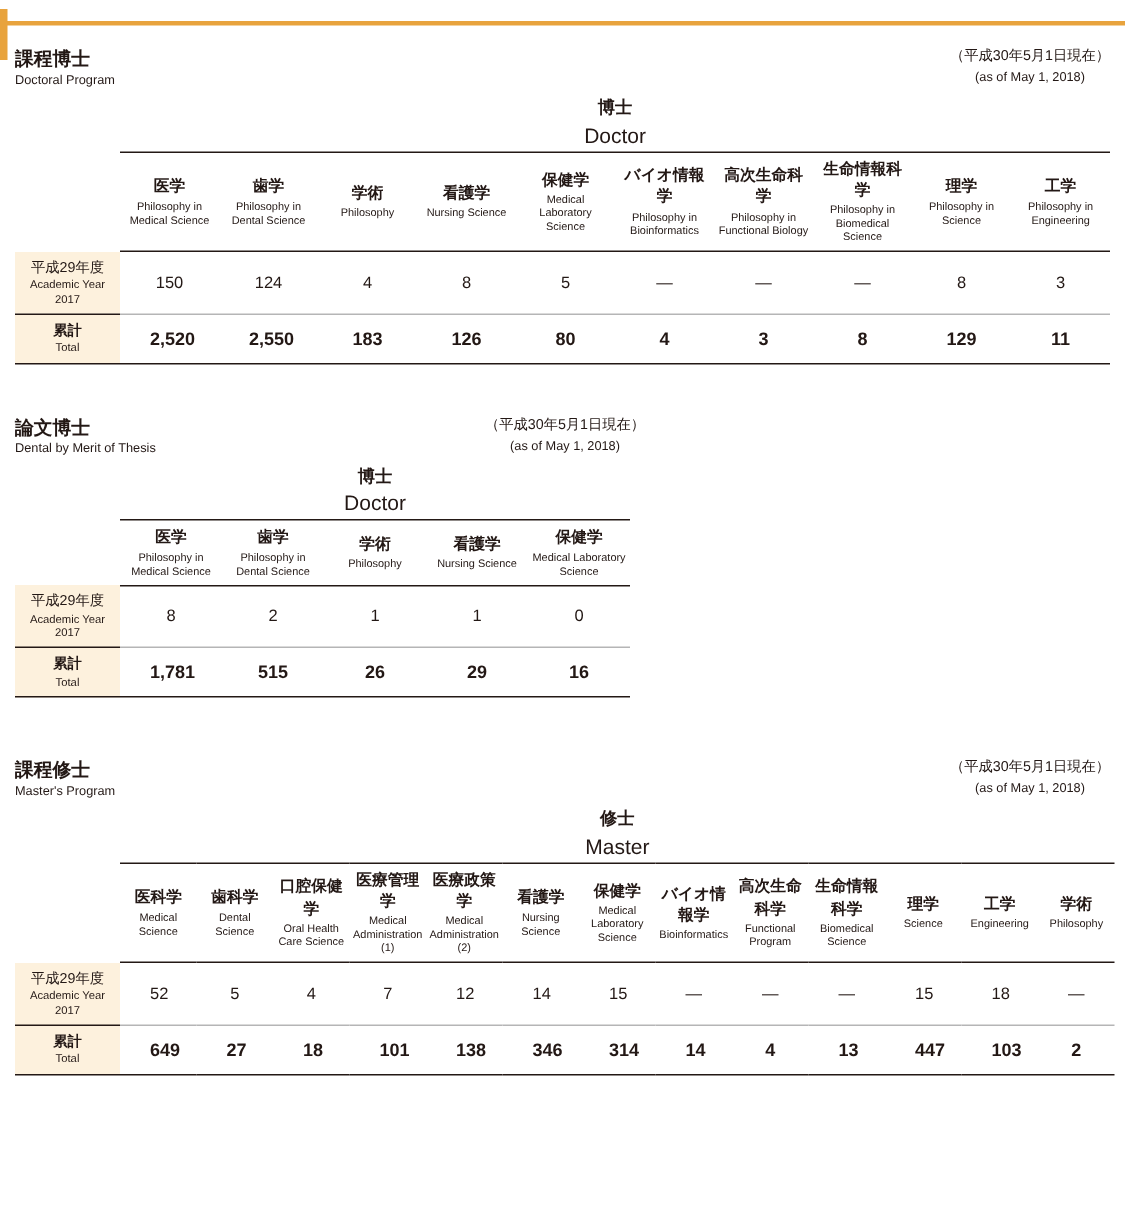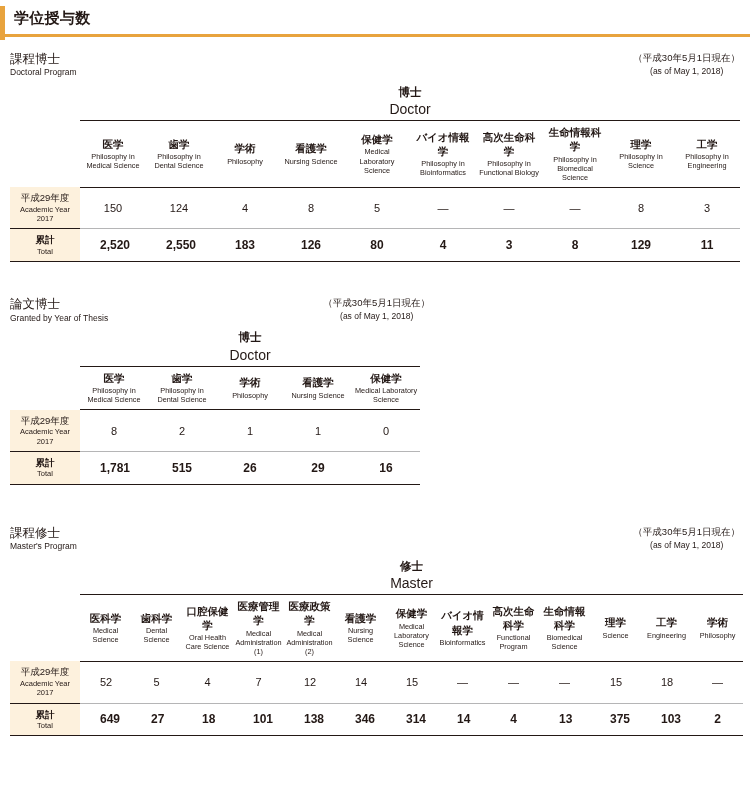--- a/index.html
+++ b/index.html
@@ -55,21 +55,21 @@
     padding: 0 10px;
   }
   .section-head {
     display: flex;
     align-items: flex-end;
     justify-content: space-between;
     margin-bottom: 6px;
   }
   .section-title .jp {
     font-size: 12.5px;
-    font-weight: normal;
+    font-weight: bold;
     line-height: 1.3;
   }
   .section-title .en {
     font-size: 8.5px;
     line-height: 1.35;
     color: #231815;
   }
   .section-date {
     text-align: center;
     font-size: 9px;
@@ -160,21 +160,20 @@
   .sec-gap-2 { height: 40px; }
   .top-gap { height: 14px; }
 </style>
 </head>
 <body>
 
 <div class="page">
 
   <div class="page-header">
     <div class="bar"></div>
-    <div class="jp">学位授与数</div>
   </div>
 
   <div class="top-gap"></div>
 
   <div class="section">
     <div class="section-head">
       <div class="section-title">
         <div class="jp">課程博士</div>
         <div class="en">Doctoral Program</div>
       </div>
@@ -284,21 +283,21 @@
     </tbody>
       </table>
   </div>
 
   <div class="sec-gap-1"></div>
 
   <div class="section">
     <div class="section-head" style="width:420px;">
       <div class="section-title">
         <div class="jp">論文博士</div>
-        <div class="en">Granted by Year of Thesis</div>
+        <div class="en">Dental by Merit of Thesis</div>
       </div>
       <div class="section-date">
         <div class="jp">（平成30年5月1日現在）</div>
         <div class="en">(as of May 1, 2018)</div>
       </div>
     </div>
 
     <table class="dt" style="width:410px;">
       <colgroup>
         <col style="width:70px">
@@ -486,21 +485,21 @@
         <td class="datacell total">649</td>
         <td class="datacell total">27</td>
         <td class="datacell total">18</td>
         <td class="datacell total">101</td>
         <td class="datacell total">138</td>
         <td class="datacell total">346</td>
         <td class="datacell total">314</td>
         <td class="datacell total">14</td>
         <td class="datacell total">4</td>
         <td class="datacell total">13</td>
-        <td class="datacell total">375</td>
+        <td class="datacell total">447</td>
         <td class="datacell total">103</td>
         <td class="datacell total">2</td>
       </tr>
     </tbody>
       </table>
   </div>
 
 </div>
 
 </body></html>

